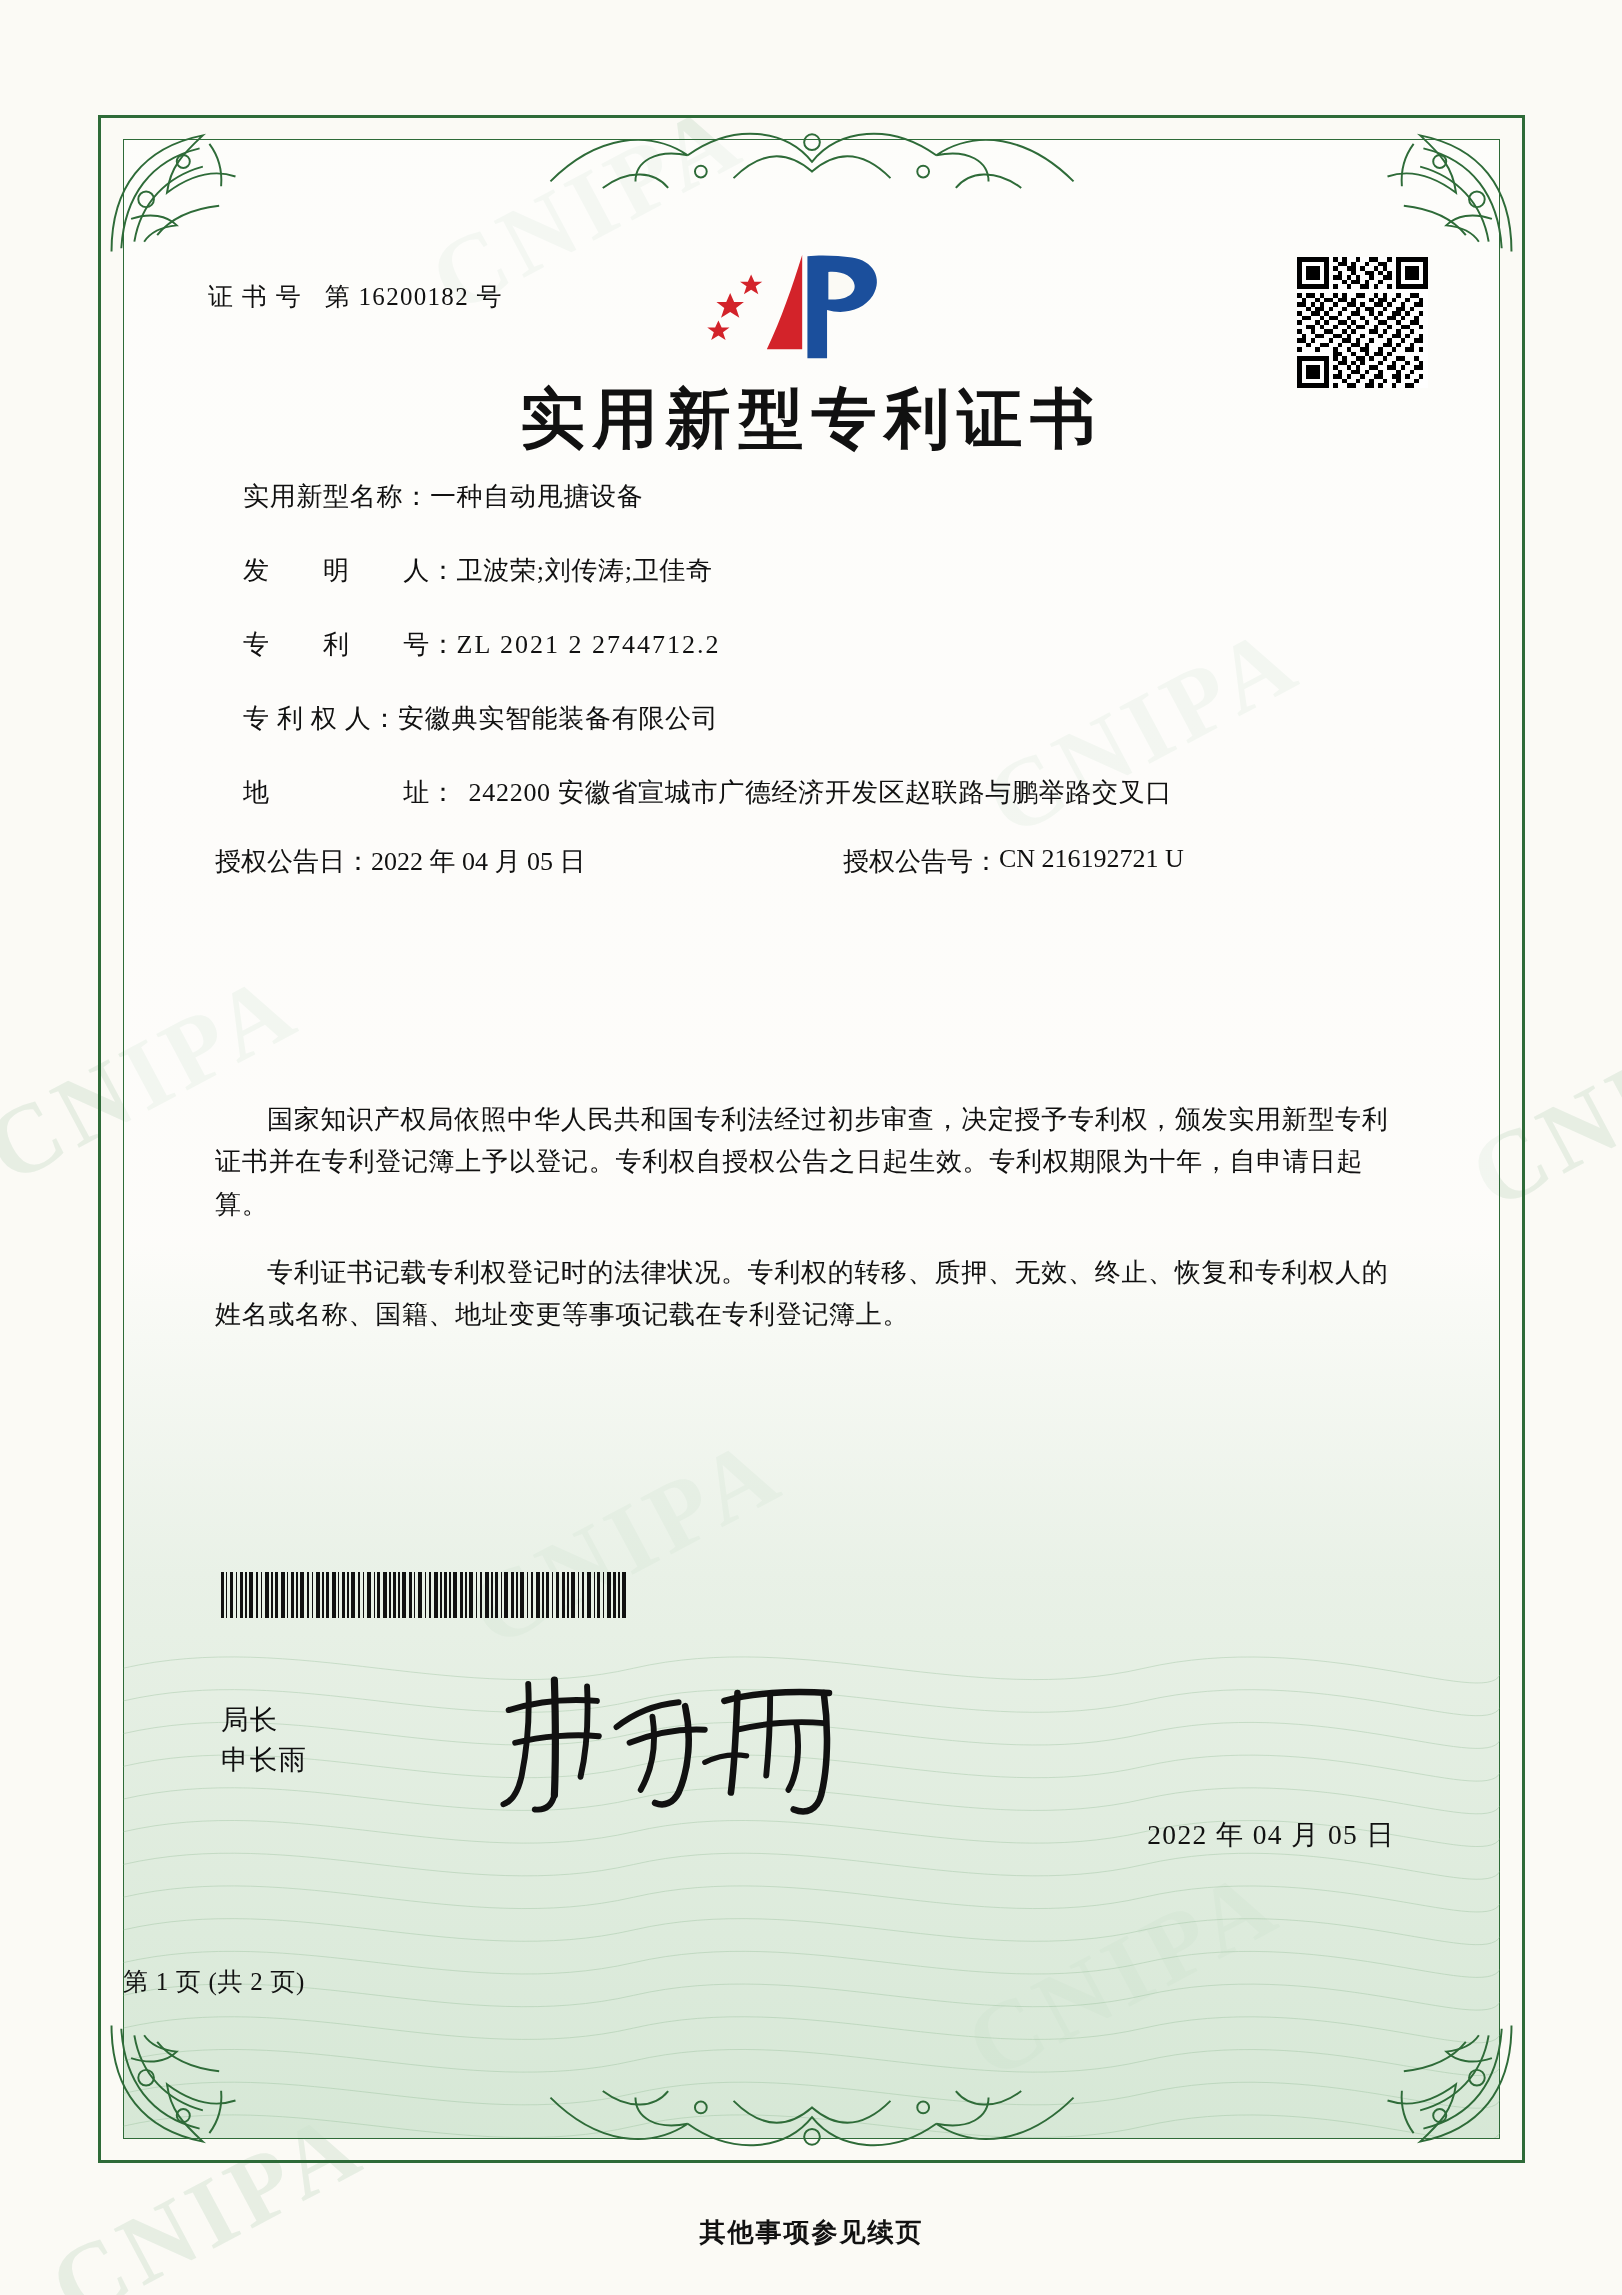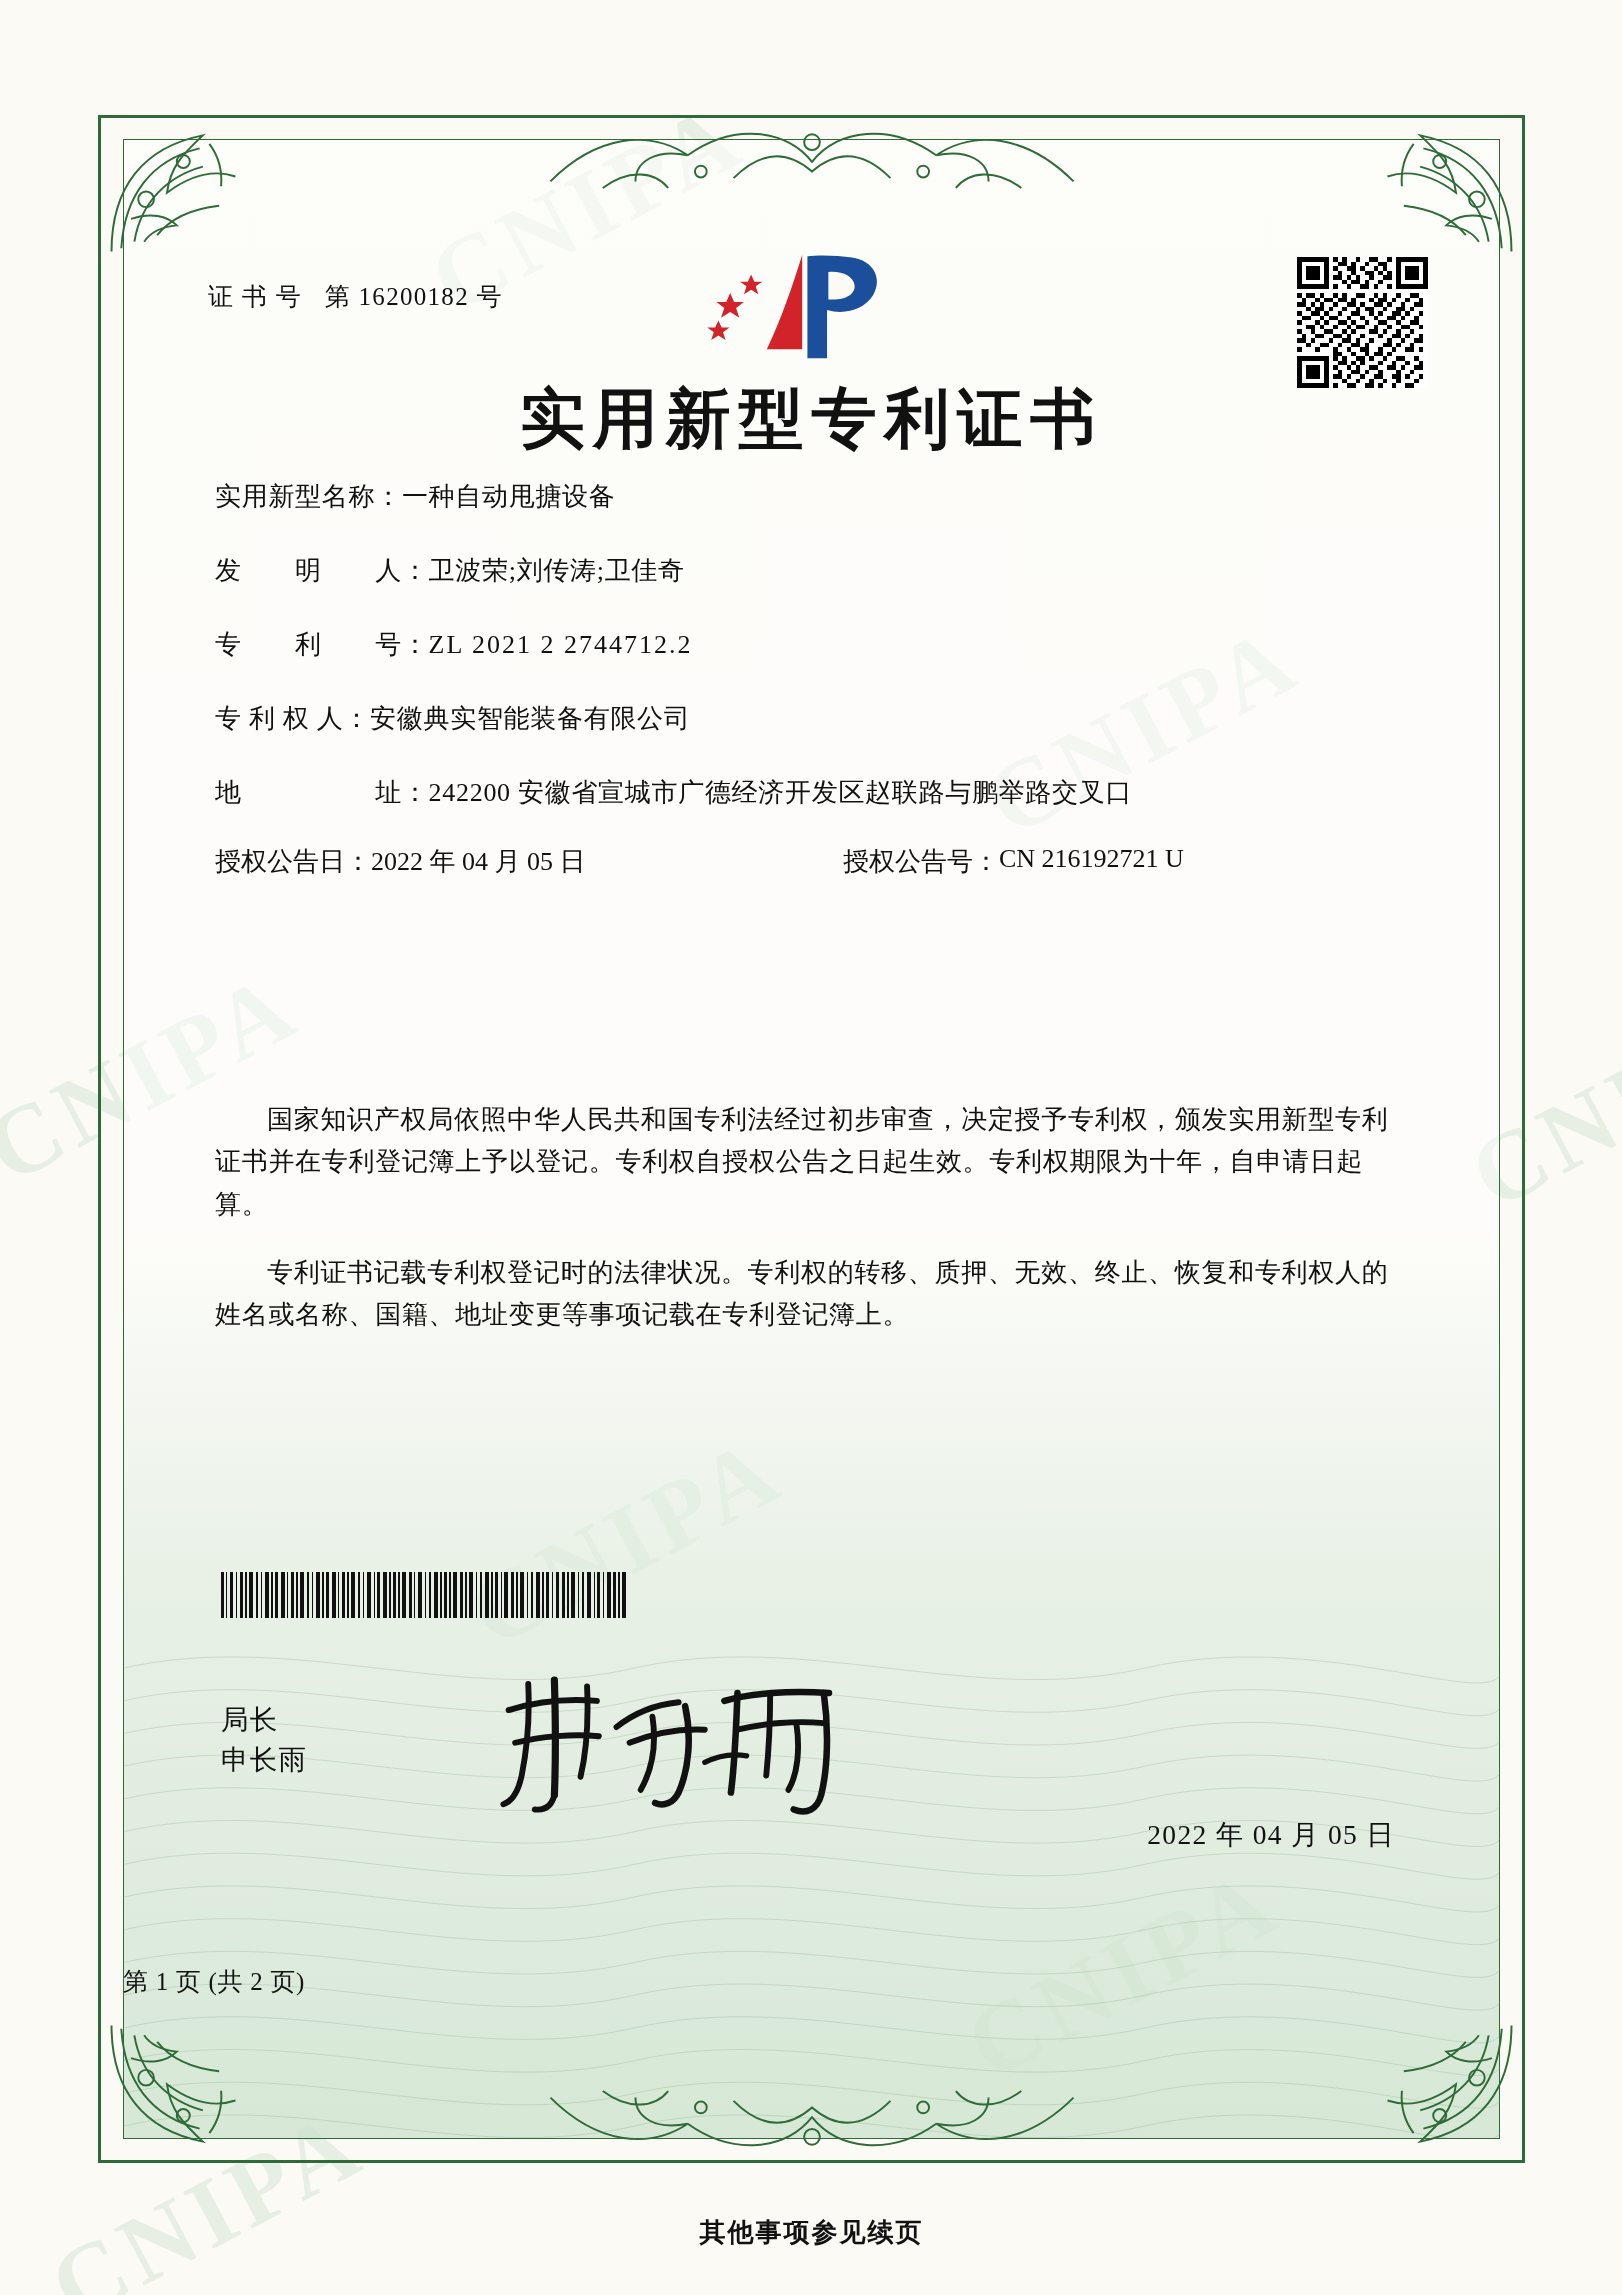--- a/index.html
+++ b/index.html
@@ -143,20 +143,21 @@
     top: 340px;
     width: 1197px;
   }
   .field {
     display: flex;
     align-items: flex-start;
     margin-bottom: 39px;
     font-size: 26px;
     color: #111;
     line-height: 1.35;
+    margin-left: 28px;
   }
   .field .lbl {
     flex: 0 0 auto;
     white-space: pre;
     letter-spacing: 0.7px;
   }
   .field .val {
     flex: 1 1 auto;
     letter-spacing: 0.7px;
   }
@@ -640,21 +641,21 @@
         <span class="lbl">专　　利　　号：</span>
         <span class="val mono">ZL 2021 2 2744712.2</span>
       </div>
 
 
       <div class="field">
         <span class="lbl">专 利 权 人：</span>
         <span class="val">安徽典实智能装备有限公司</span>
       </div>
 
-      <div class="field" style="margin-bottom:34px;">
+      <div class="field" style="margin-bottom:34px;gap:12px;">
         <span class="lbl">地　　　　　址：</span>
         <span class="val" style="max-width:851px;">242200 安徽省宣城市广德经济开发区赵联路与鹏举路交叉口</span>
       </div>
 
       <div class="row-split">
         <div class="half first">
           <span class="lbl">授权公告日：</span>
           <span class="val">2022 年 04 月 05 日</span>
         </div>
         <div class="half">

